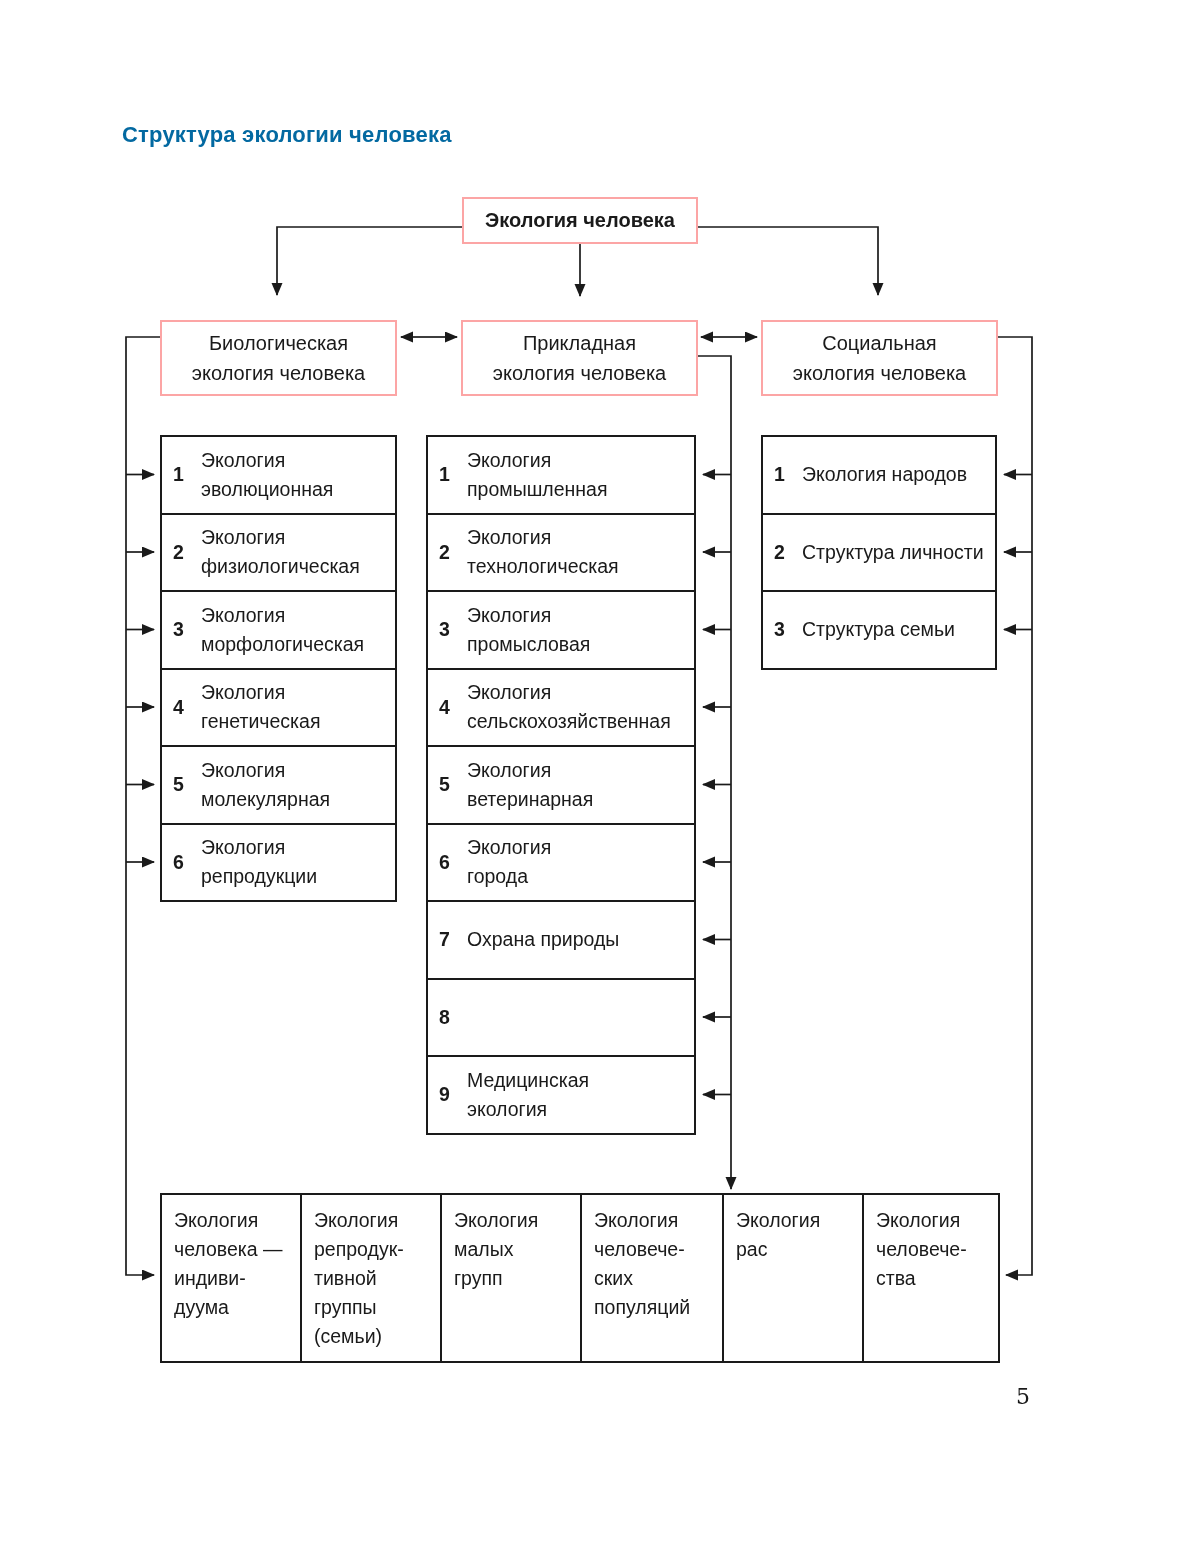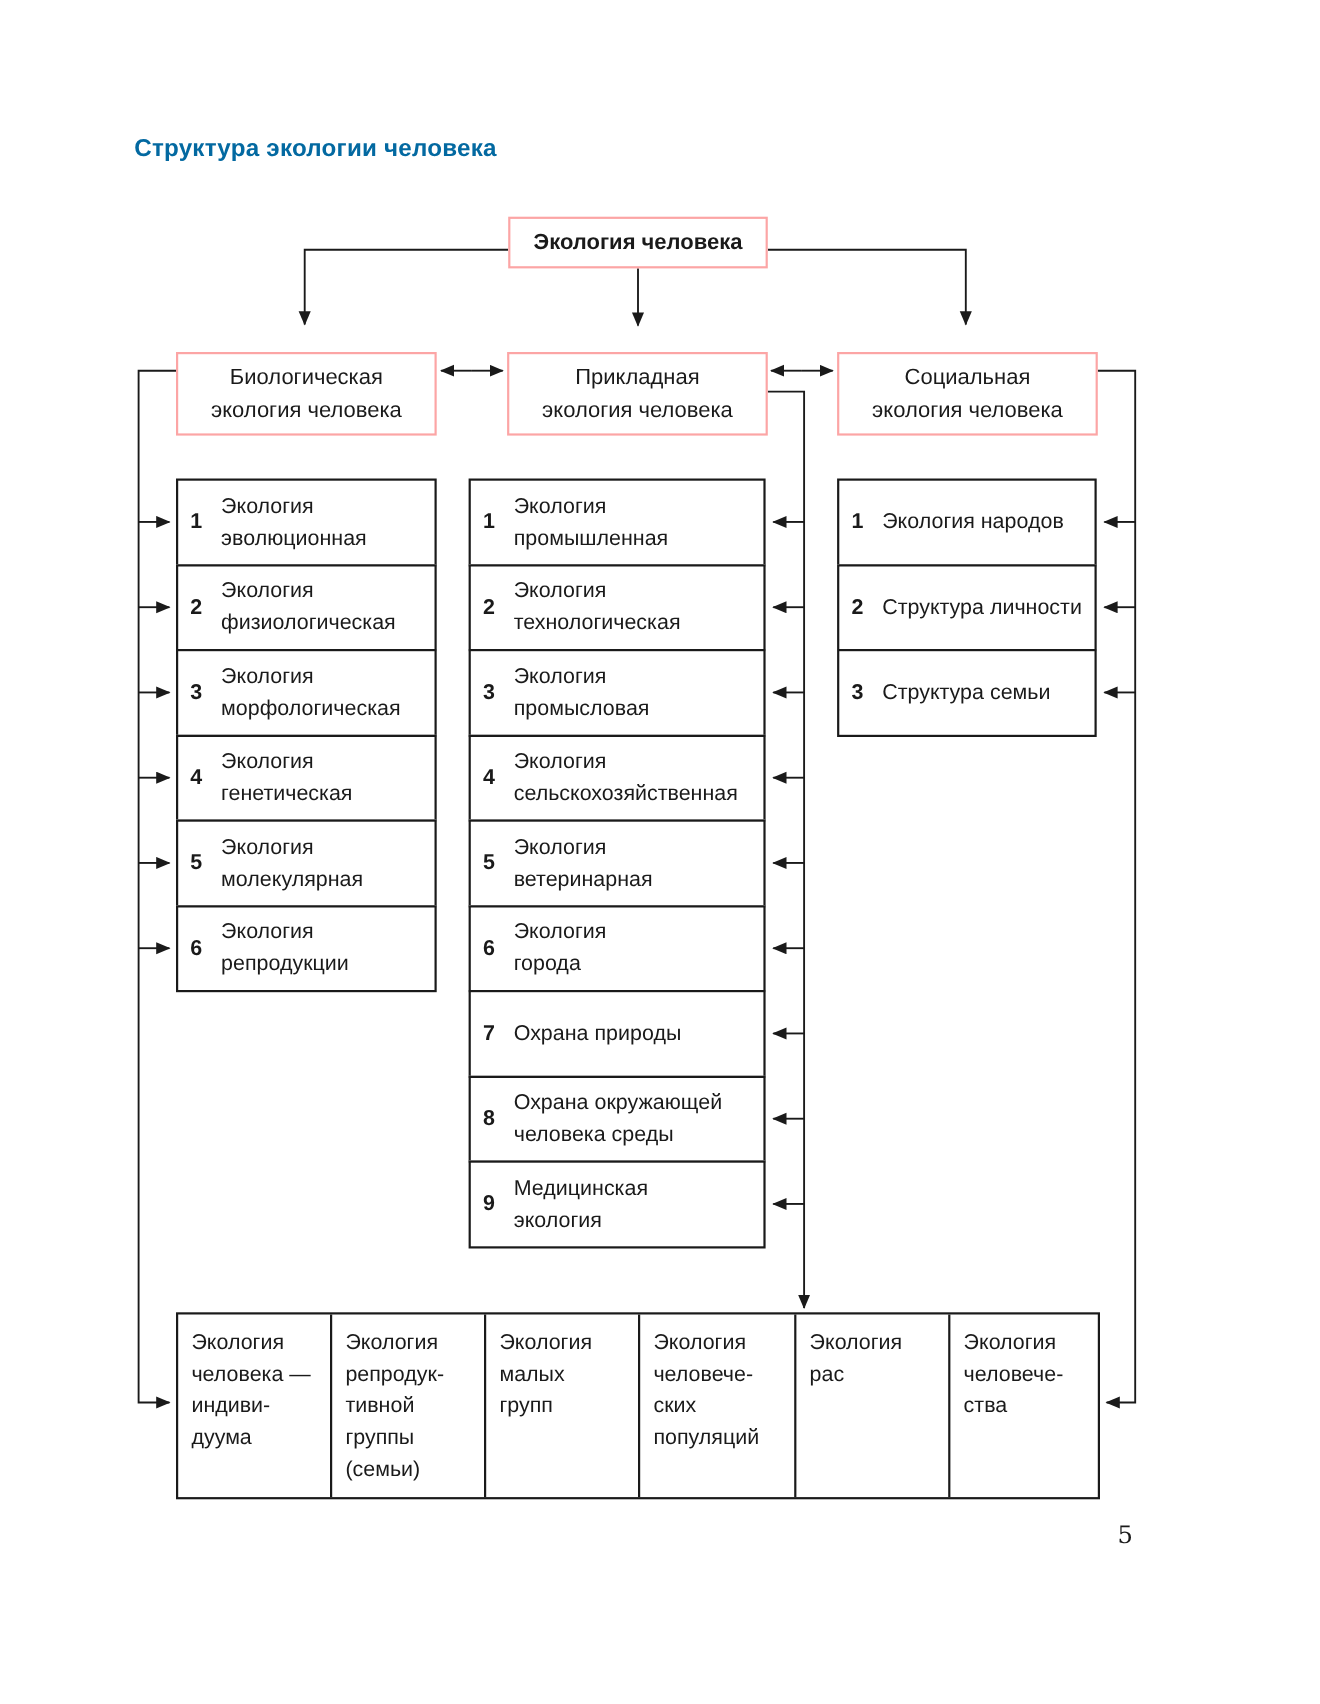--- a/index.html
+++ b/index.html
@@ -181,22 +181,20 @@
       <span class="num">6</span>
       <span class="txt">Экология
 города</span>
     </div>
     <div class="item">
       <span class="num">7</span>
       <span class="txt">Охрана природы</span>
     </div>
     <div class="item">
       <span class="num">8</span>
-      <span class="txt">Охрана окружающей
-человека среды</span>
     </div>
     <div class="item">
       <span class="num">9</span>
       <span class="txt">Медицинская
 экология</span>
     </div>
   </div>
 
   <div class="stack" style="left:761px; top:435px; width:236px;">
     <div class="item">

